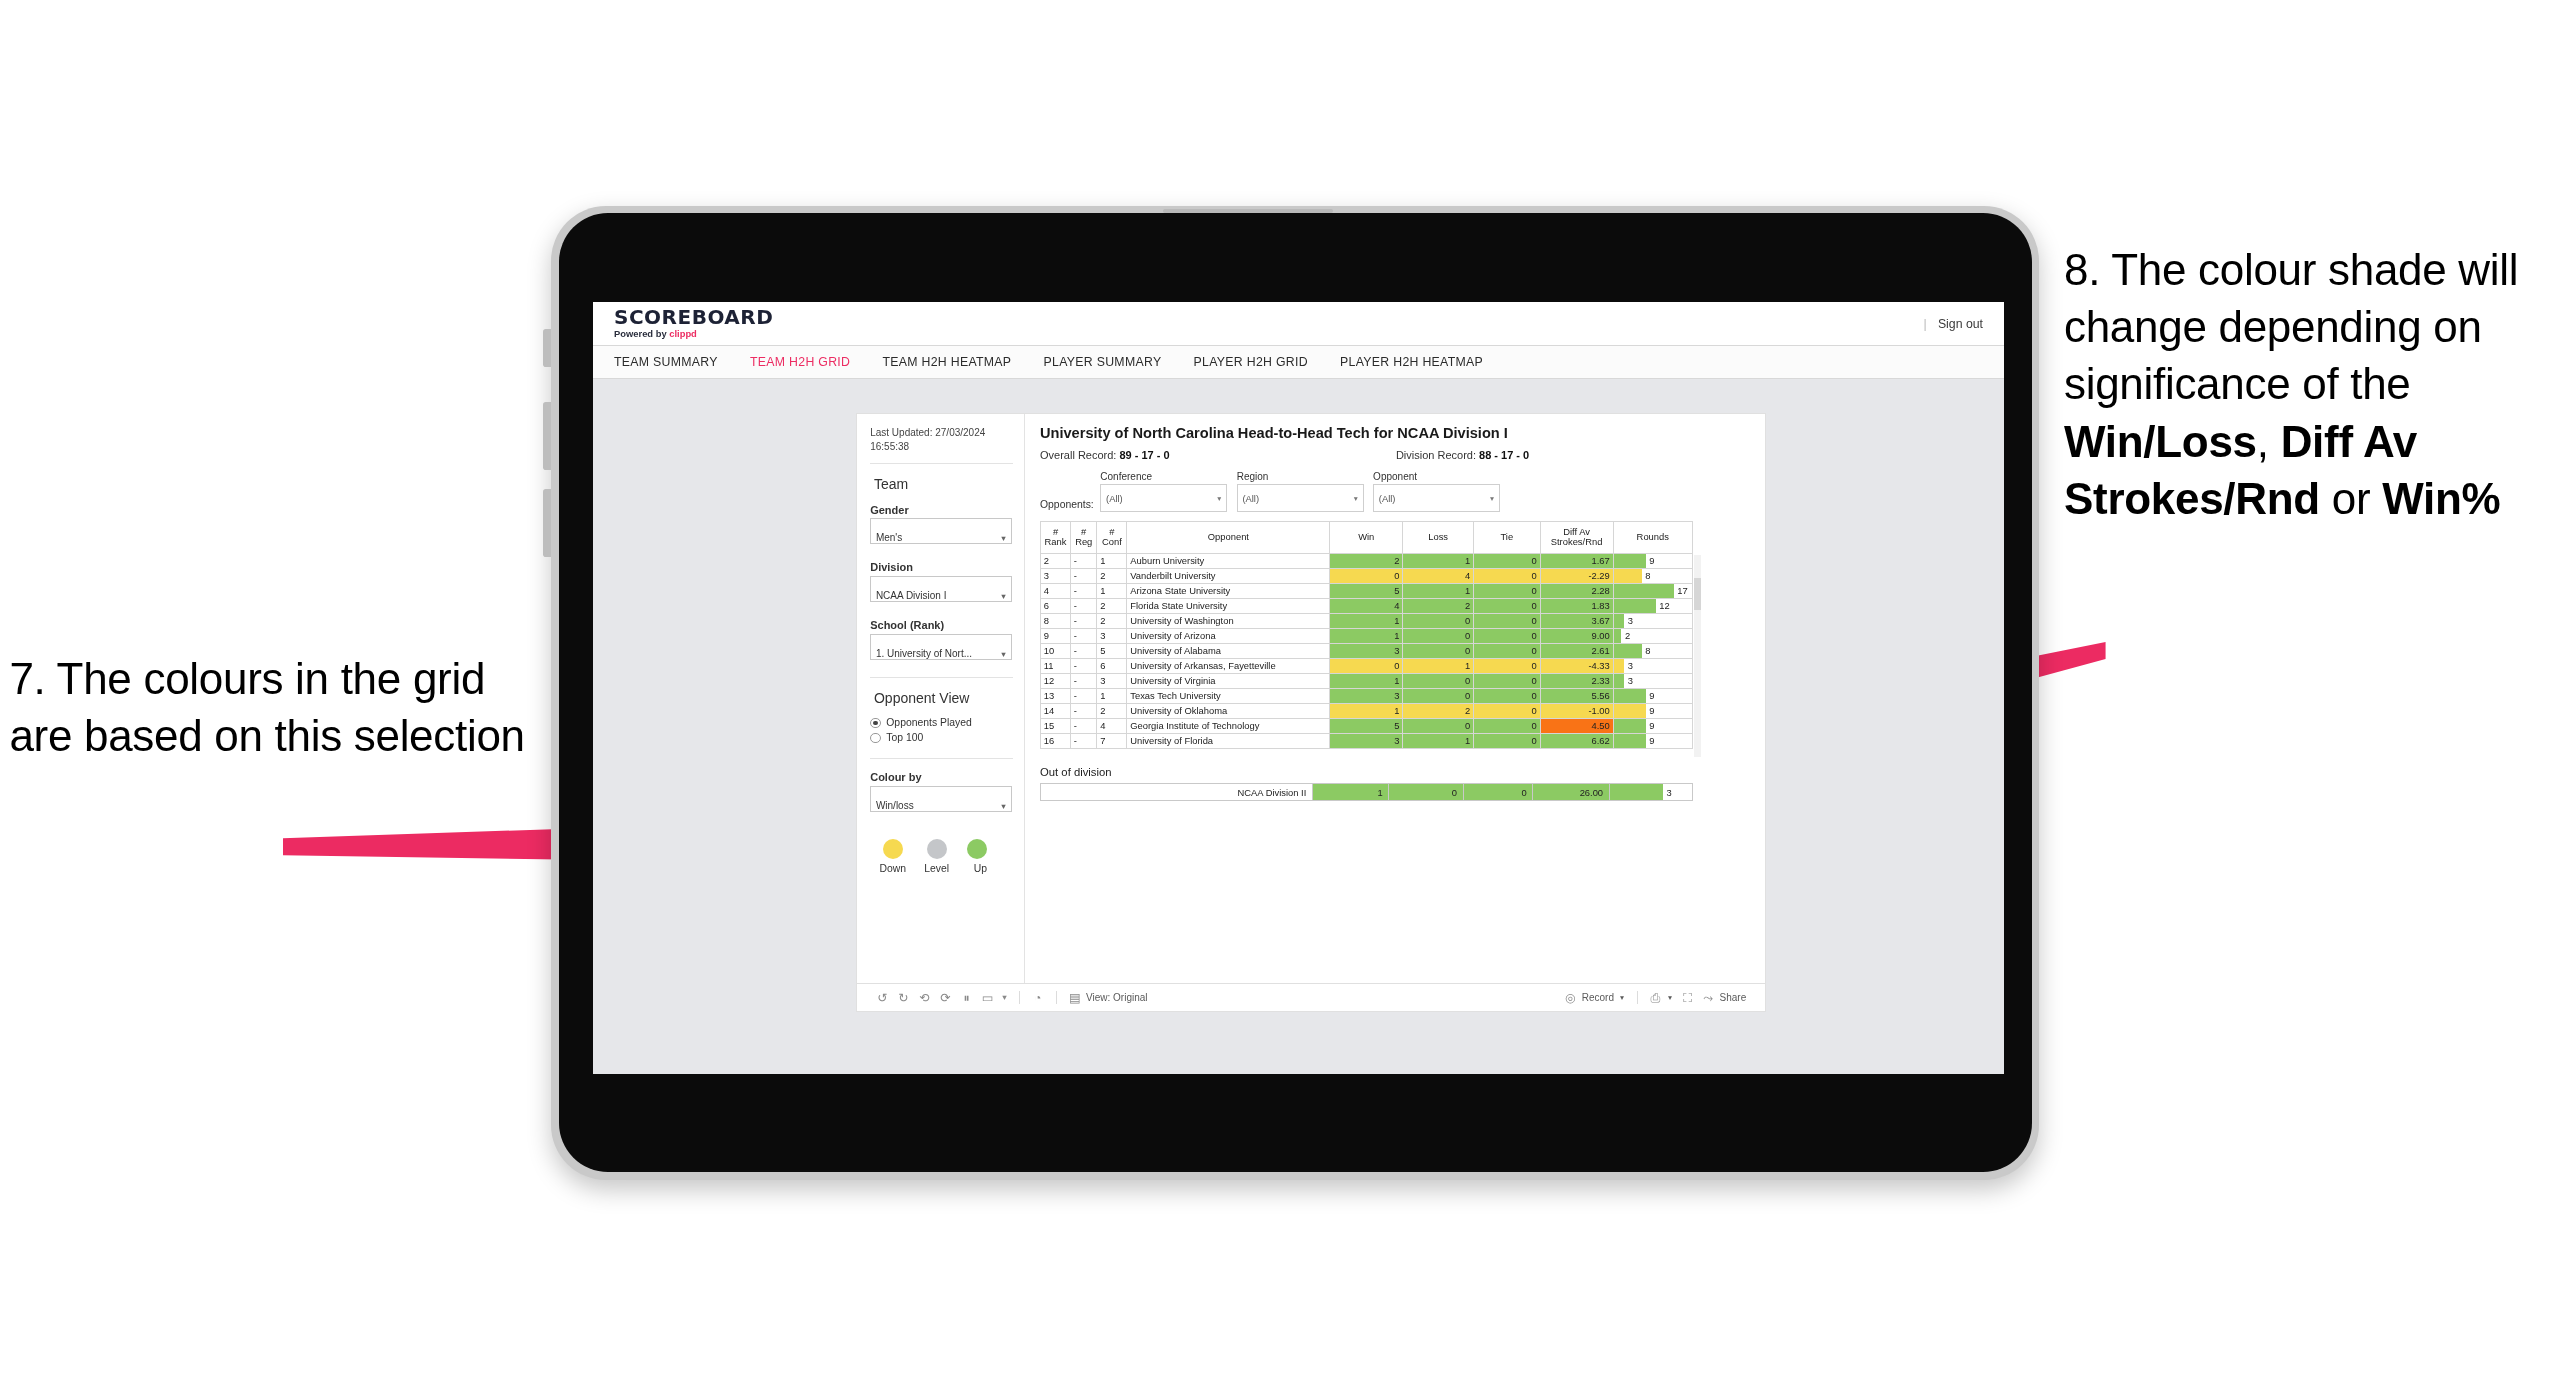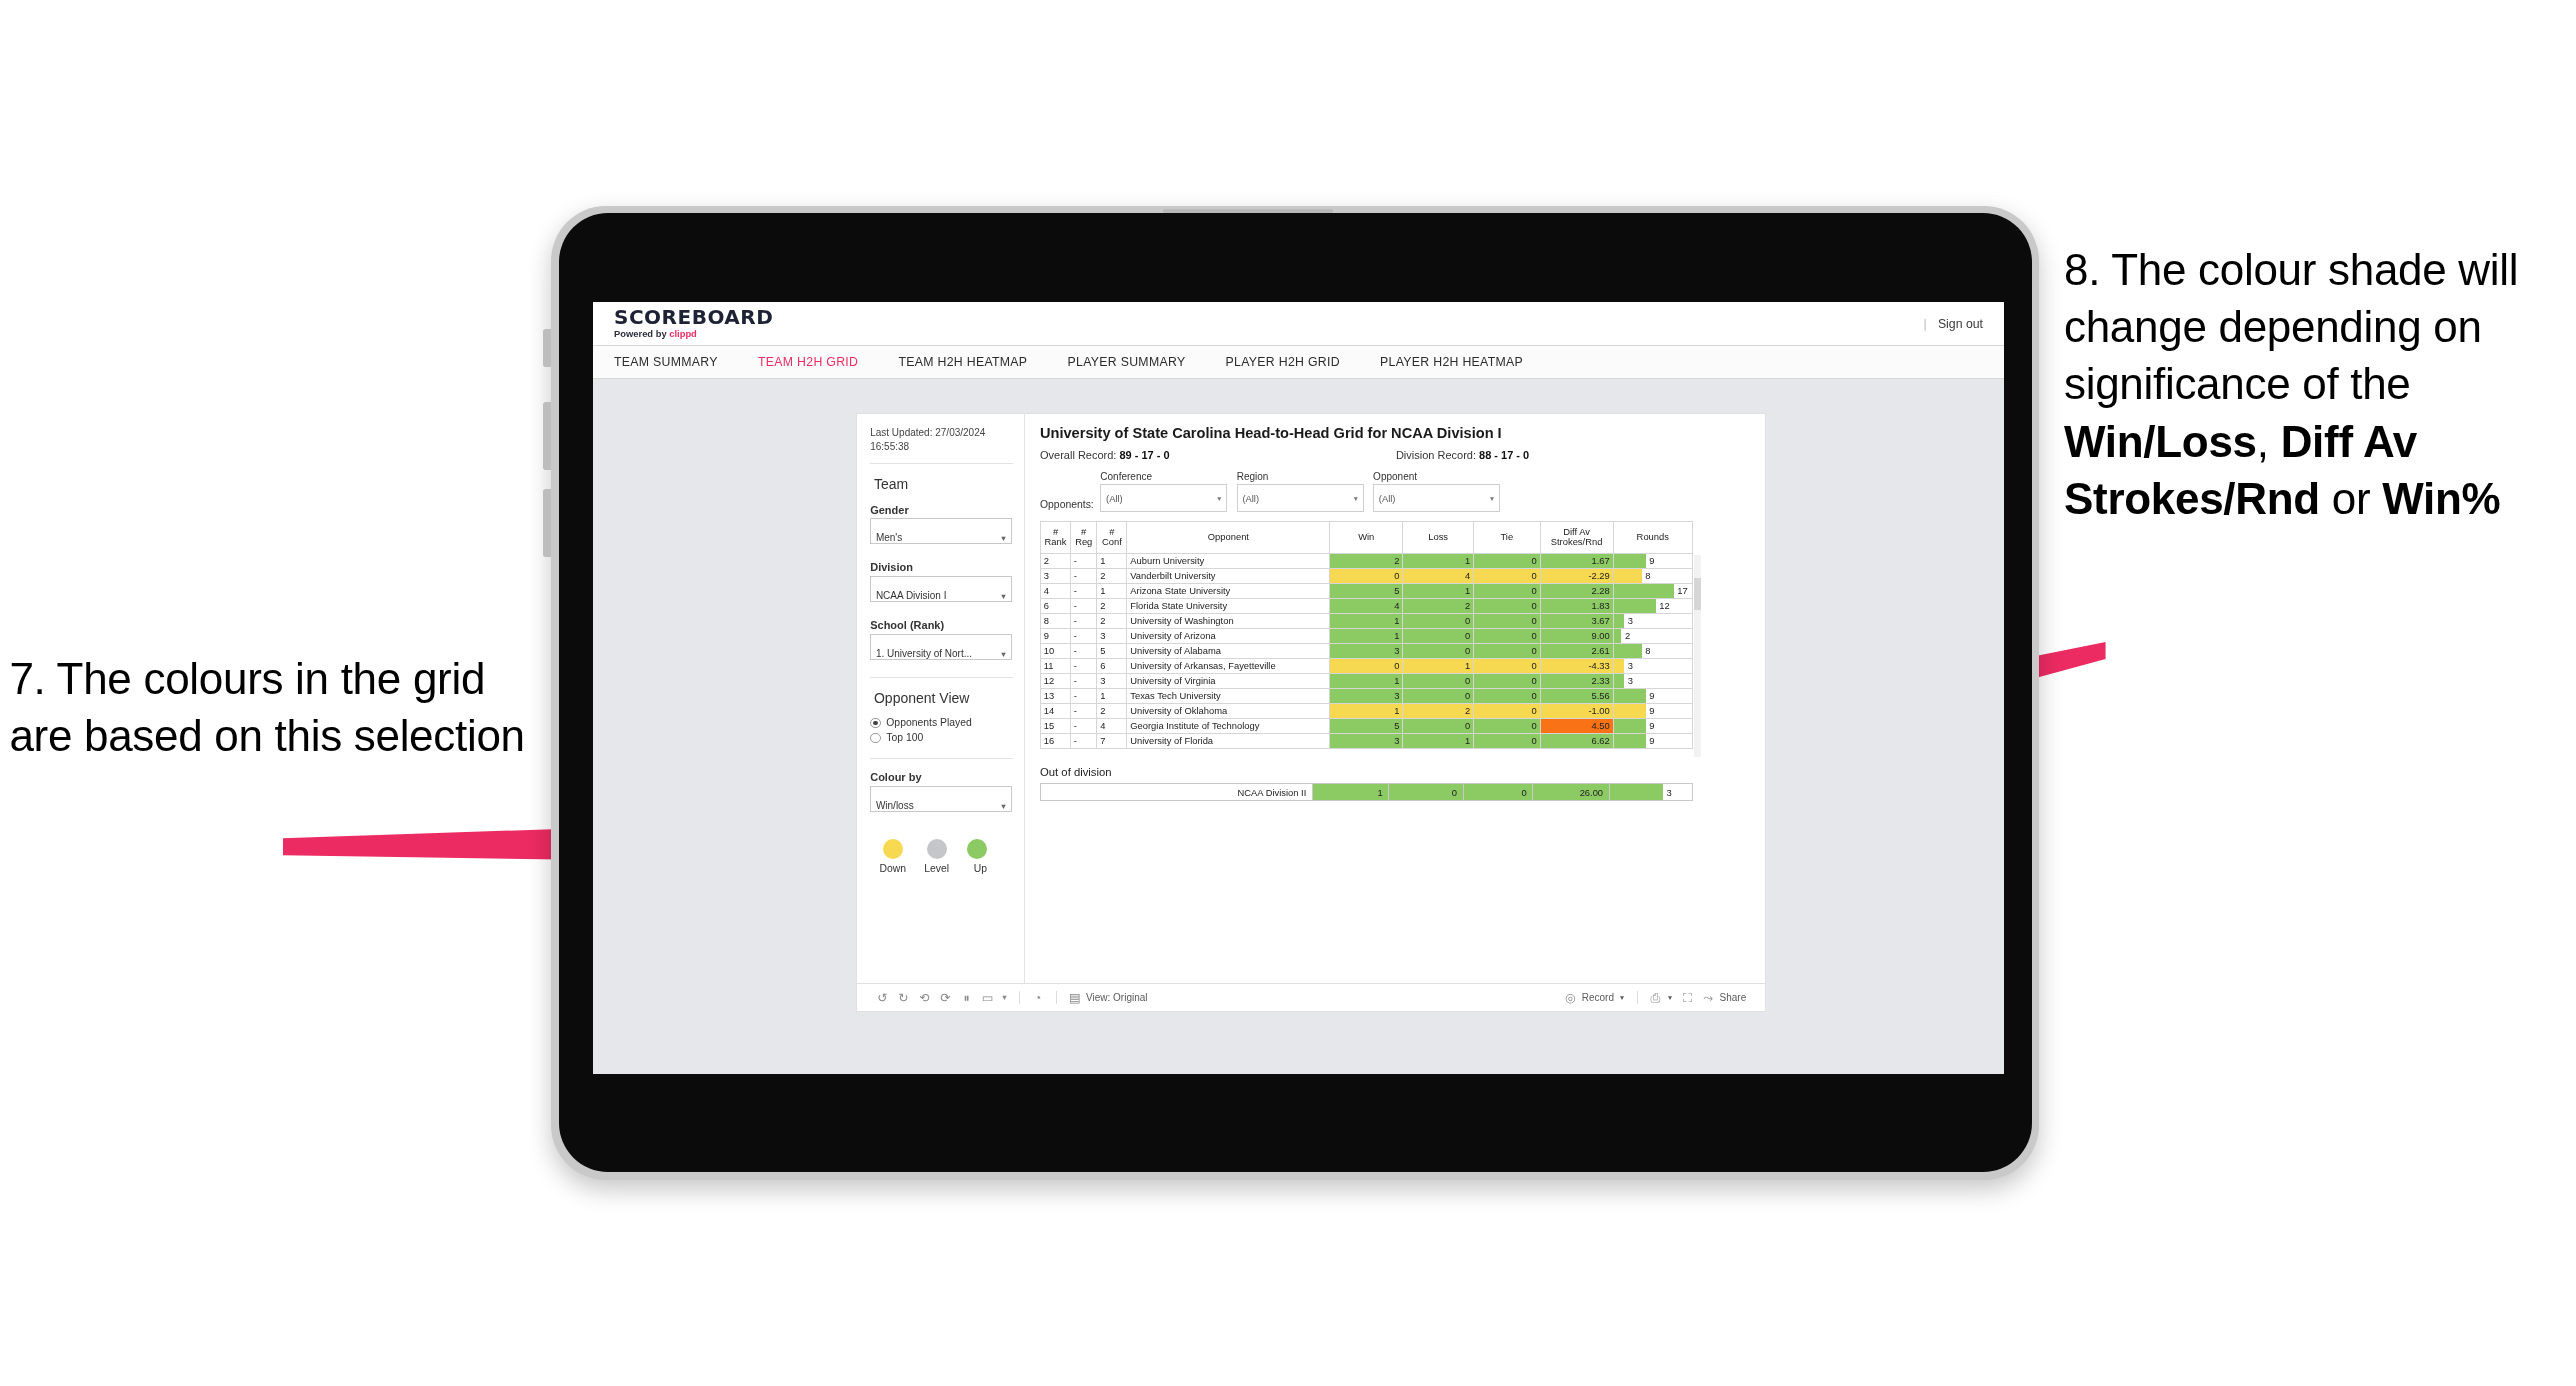--- a/index.html
+++ b/index.html
@@ -101,21 +101,21 @@
     display: flex; align-items: center; gap: 11.3px;
     font-size: 12.3px; color: #3a3a3a;
   }
   #signout .bar { color: #bbb; }
 
   
   #subnav {
     height: 33px; background: #fbfbfb;
     border-bottom: 0.9px solid #d8d8d8;
     display: flex; align-items: center; padding-left: 21px;
-    gap: 8px;
+    gap: 0;
   }
   .subnav-item {
     font-size: 12.3px; color: #2b2b2b; letter-spacing: 0.3px;
     padding: 0 19px 0 0; margin-right: 13.2px; cursor: pointer;
   }
   .subnav-item.active { color: #ec2c62; }
 
   
   #viz {
     position: absolute;
@@ -344,21 +344,21 @@
             <div class="legend-label">Level</div>
           </div>
           <div class="legend-item">
             <div class="legend-dot" id="dot-up" style="background: rgb(140, 202, 99);"></div>
             <div class="legend-label">Up</div>
           </div>
         </div>
       </div>
 
       <div id="main">
-        <div id="viz-title">University of State Carolina Head-to-Head Grid for NCAA Division I</div>
+        <div id="viz-title">University of North Carolina Head-to-Head Tech for NCAA Division I</div>
         <div id="records">
           <div class="rec"><span>Overall Record: </span><b>89 - 17 - 0</b></div>
           <div class="rec"><span>Division Record: </span><b>88 - 17 - 0</b></div>
         </div>
 
         <div id="opp-filters">
           <div id="opp-label">Opponents:</div>
           <div class="opp-group">
             <div class="ttl">Conference</div>
             <div class="opp-sel">

